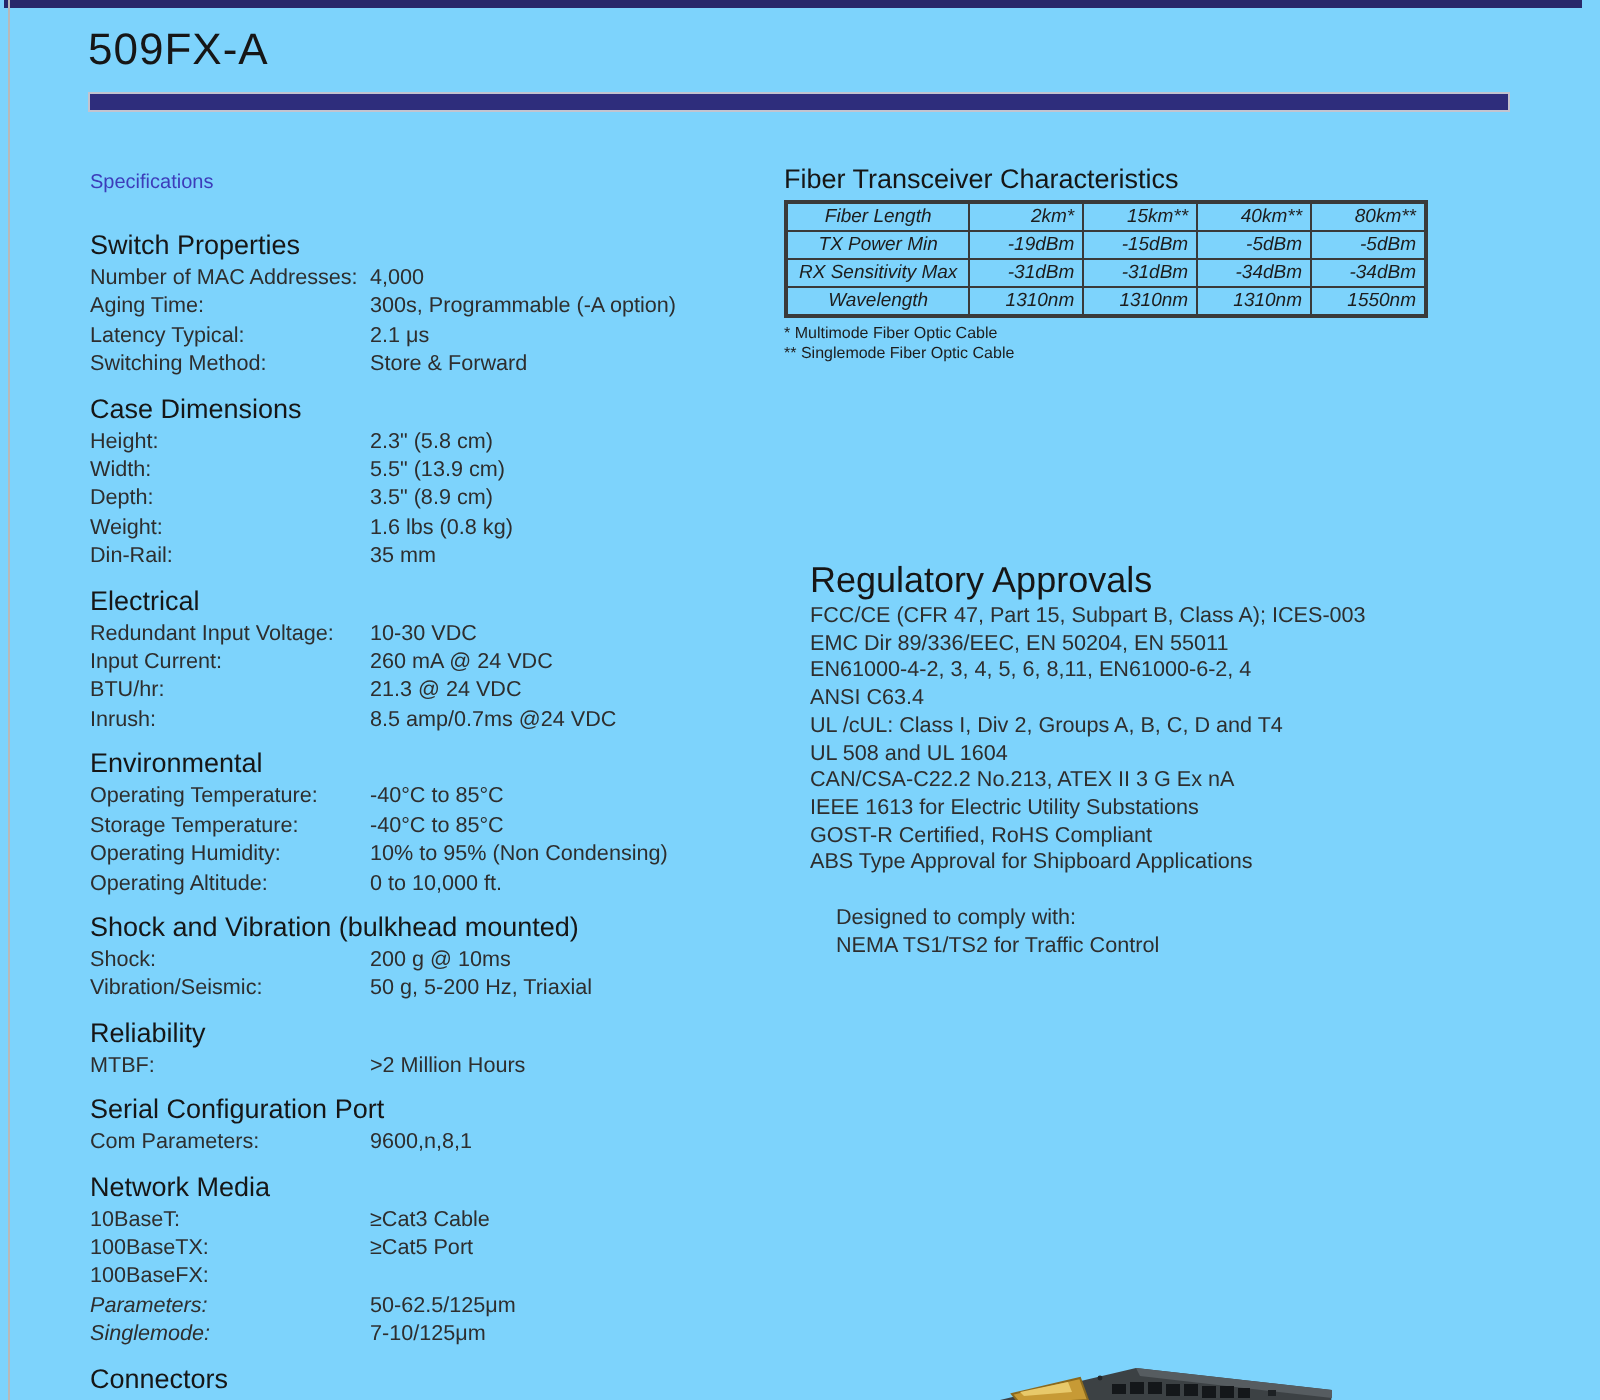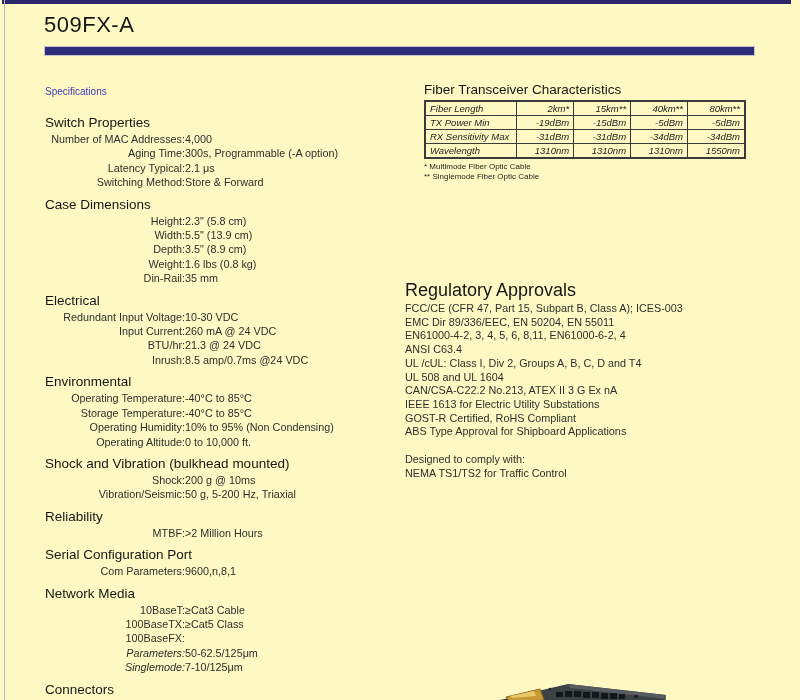--- a/index.html
+++ b/index.html
@@ -1,48 +1,48 @@
 <!DOCTYPE html>
 <html><head>
 <meta charset="utf-8">
 <style>
   html,body{margin:0;padding:0;background:#ffffff;}
   .page{
-    position:relative;width:800px;height:700px;background:#fef9c3;
+    position:relative;width:800px;height:700px;background:#7dd3fc;
     font-family:"Liberation Sans", sans-serif;overflow:hidden;color:#2e2e2e;
   }
   .top-bar{position:absolute;top:0;left:2px;width:789px;height:4px;background:#28286a;}
   .left-rule{position:absolute;top:0;left:4px;width:1px;height:700px;background:#b9b9b9;}
   .doc-title{position:absolute;left:44px;top:12px;font-size:22px;color:#161616;letter-spacing:0.5px;}
   .title-bar{position:absolute;left:45px;top:47px;width:709px;height:8px;background:#2e2d7c;outline:1px solid #c3c3cf;}
 
   .left-col{position:absolute;left:45px;top:84px;width:352px;}
   .spec-title{font-size:10px;line-height:15px;color:#3c3cba;margin:0 0 16px 0;}
   .section{margin:0 0 7px 0;}
   .section-heading{font-size:13.5px;line-height:15px;color:#161616;margin:0 0 2px 0;font-weight:400;}
   .spec-row{display:flex;font-size:10.8px;line-height:14.4px;color:#2e2e2e;}
-  .spec-row .lbl{flex:0 0 140px;text-align:right;}
+  .spec-row .lbl{flex:0 0 140px;}
   .spec-row .val{flex:1;}
   .spec-row.italic .lbl{font-style:italic;}
 
-  .fiber{position:absolute;left:424px;top:82px;width:330px;}
+  .fiber{position:absolute;left:392px;top:82px;width:330px;}
   .fiber-heading{font-size:13.5px;line-height:15px;color:#161616;margin:0 0 3px 0;}
   table.fiber-table{border-collapse:collapse;width:322px;border:2px solid #3a3a3a;}
   table.fiber-table td{
     border:1px solid #3a3a3a;font-style:italic;font-size:9.5px;line-height:10px;
     padding:1.5px 4px;color:#1d1d1d;white-space:nowrap;
   }
-  table.fiber-table td.rowhead{width:84px;text-align:left;}
+  table.fiber-table td.rowhead{width:84px;text-align:center;}
   table.fiber-table td.cell{width:56px;text-align:right;}
   .fiber-notes{width:322px;text-align:left;font-size:8px;line-height:9.5px;color:#1d1d1d;margin-top:3px;}
 
   .regulatory{position:absolute;left:405px;top:283px;width:390px;}
   .reg-heading{font-size:18px;line-height:15px;color:#161616;margin:0 0 4px 0;}
   .reg-line{font-size:10.8px;line-height:13.7px;color:#2e2e2e;}
-  .designed{margin-top:14px;}
+  .designed{margin-top:14px;margin-left:13px;}
 
   .product-photo{position:absolute;left:498px;top:683px;width:170px;height:17px;overflow:hidden;}
 </style>
 </head>
 <body>
 
 <div class="page">
   <div class="top-bar"></div>
   <div class="left-rule"></div>
 
@@ -158,21 +158,21 @@
           </div>
         </div>
         <div class="section">
           <div class="section-heading">Network Media</div>
           <div class="spec-row">
             <span class="lbl">10BaseT:</span>
             <span class="val">≥Cat3 Cable</span>
           </div>
           <div class="spec-row">
             <span class="lbl">100BaseTX:</span>
-            <span class="val">≥Cat5 Class</span>
+            <span class="val">≥Cat5 Port</span>
           </div>
           <div class="spec-row">
             <span class="lbl">100BaseFX:</span>
             <span class="val"></span>
           </div>
           <div class="spec-row italic">
             <span class="lbl">Parameters:</span>
             <span class="val">50-62.5/125μm</span>
           </div>
           <div class="spec-row italic">

